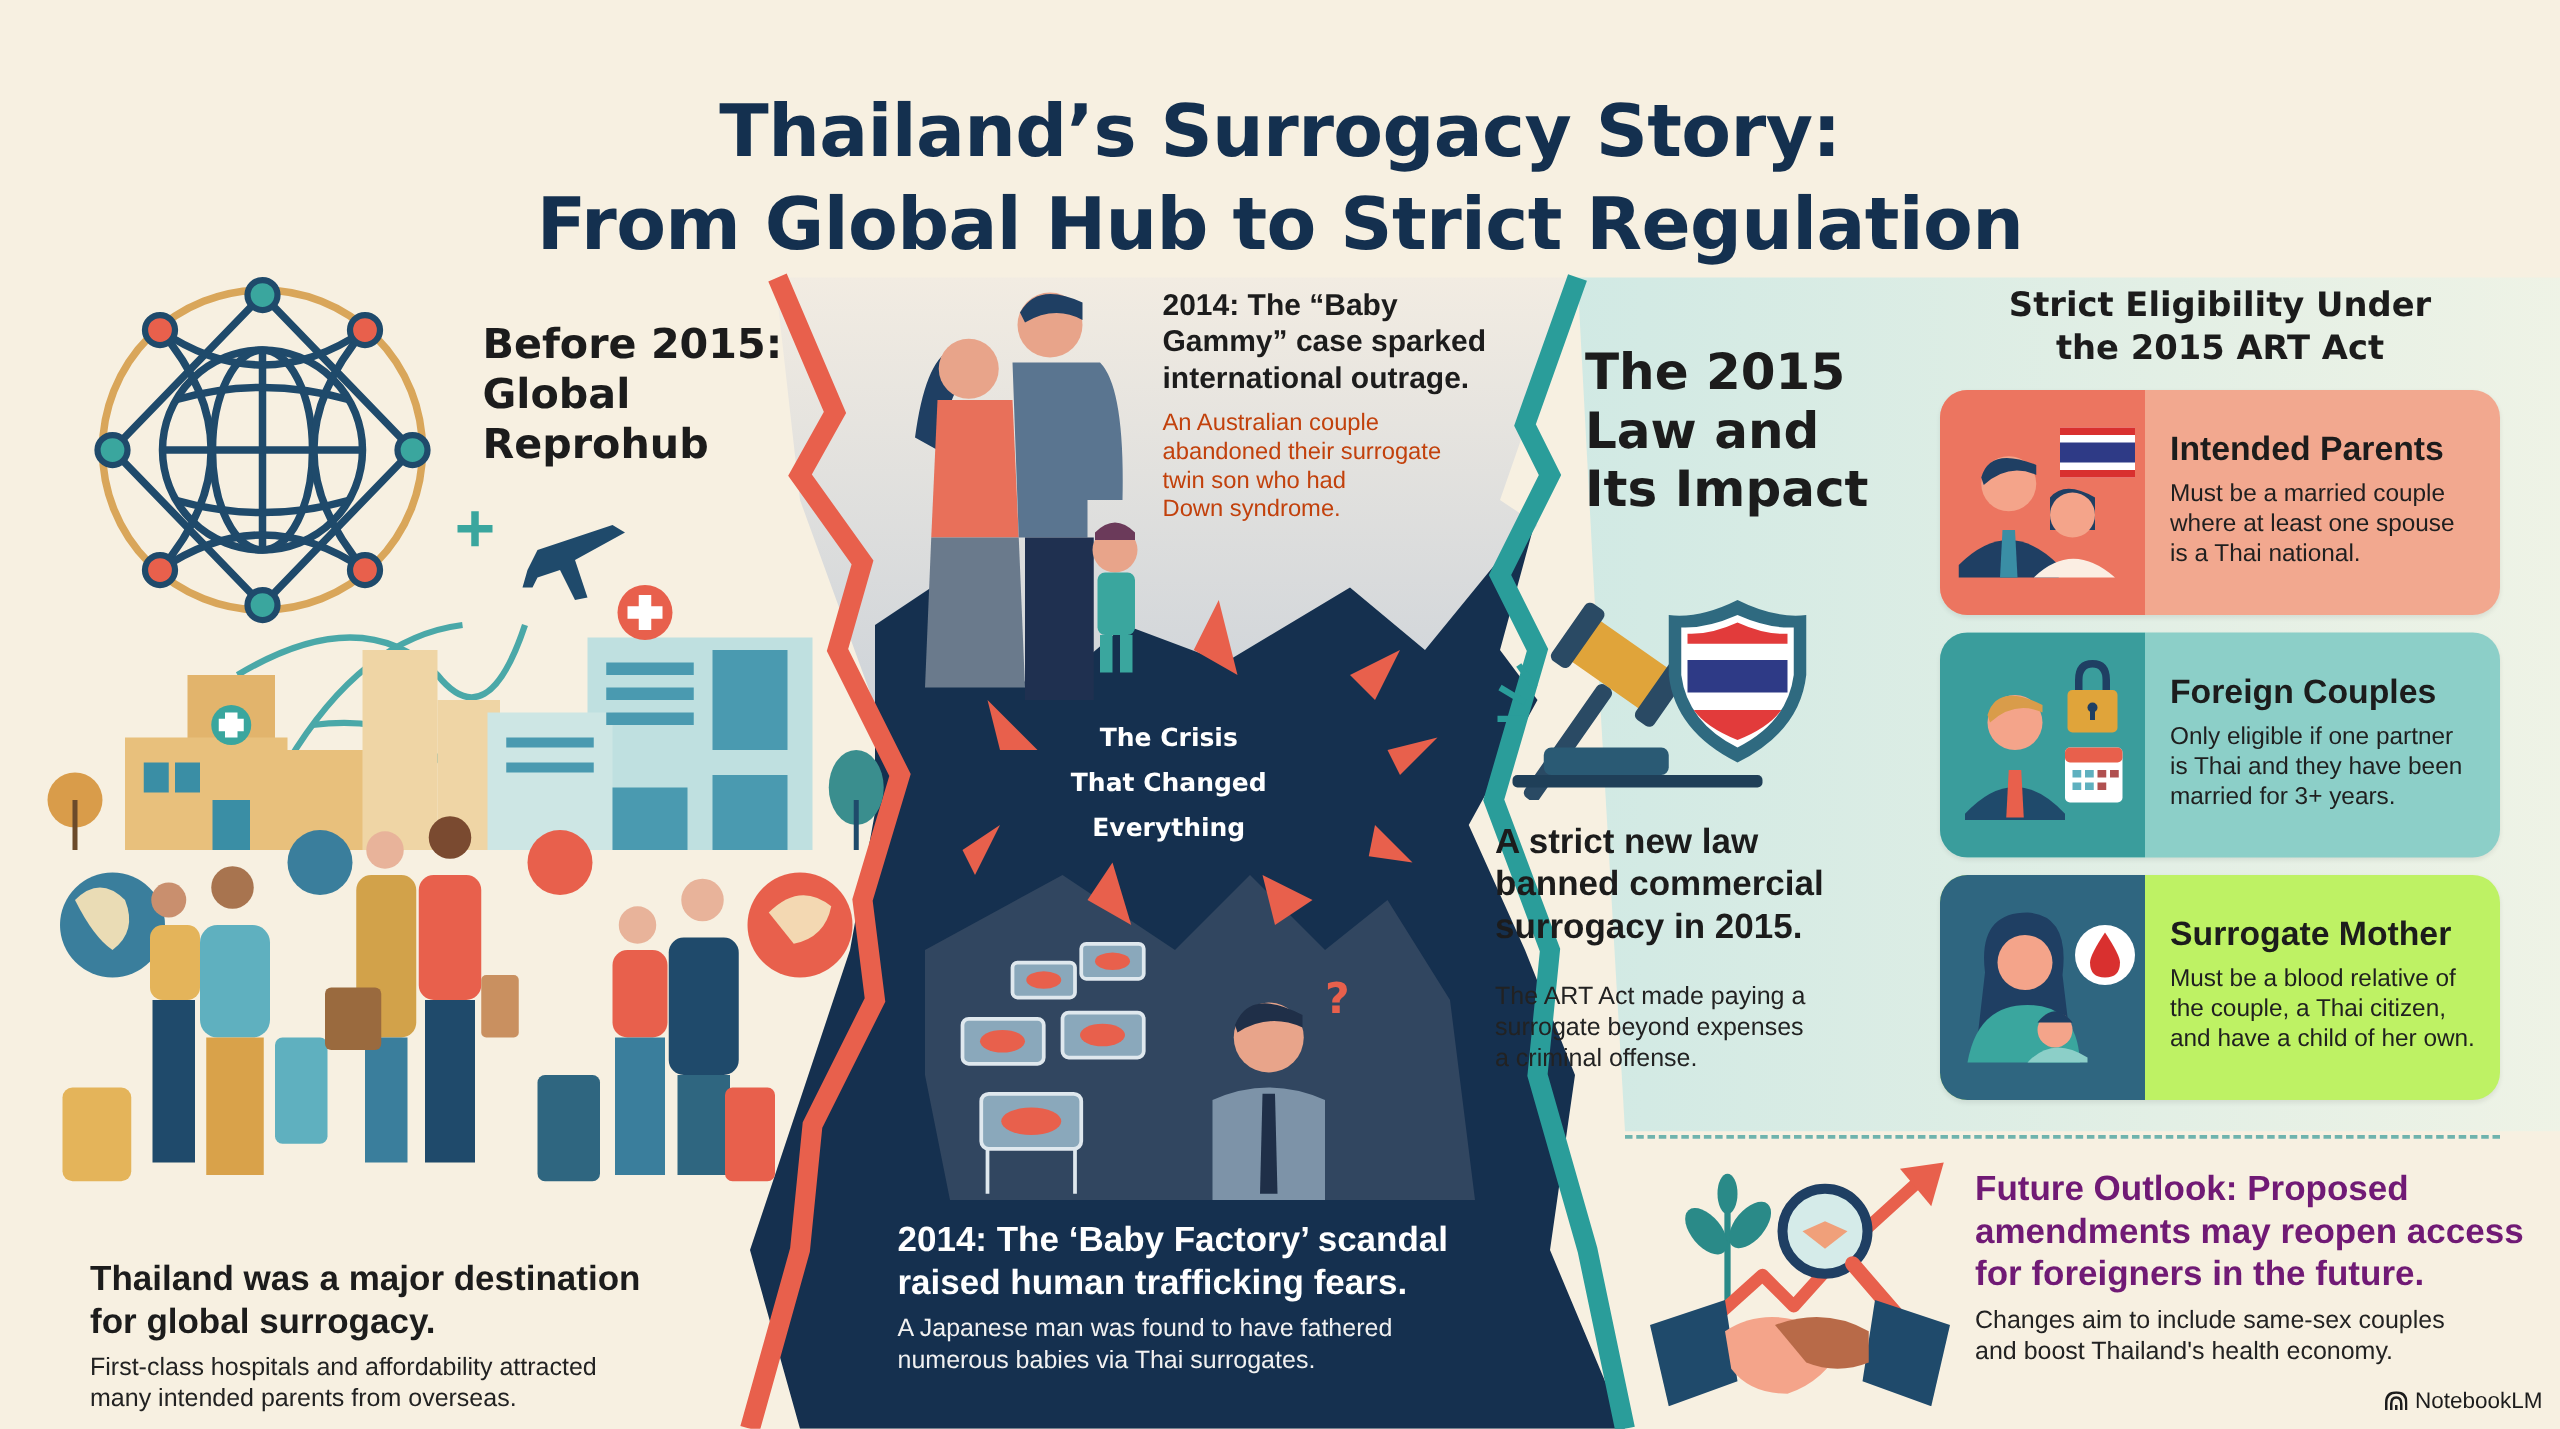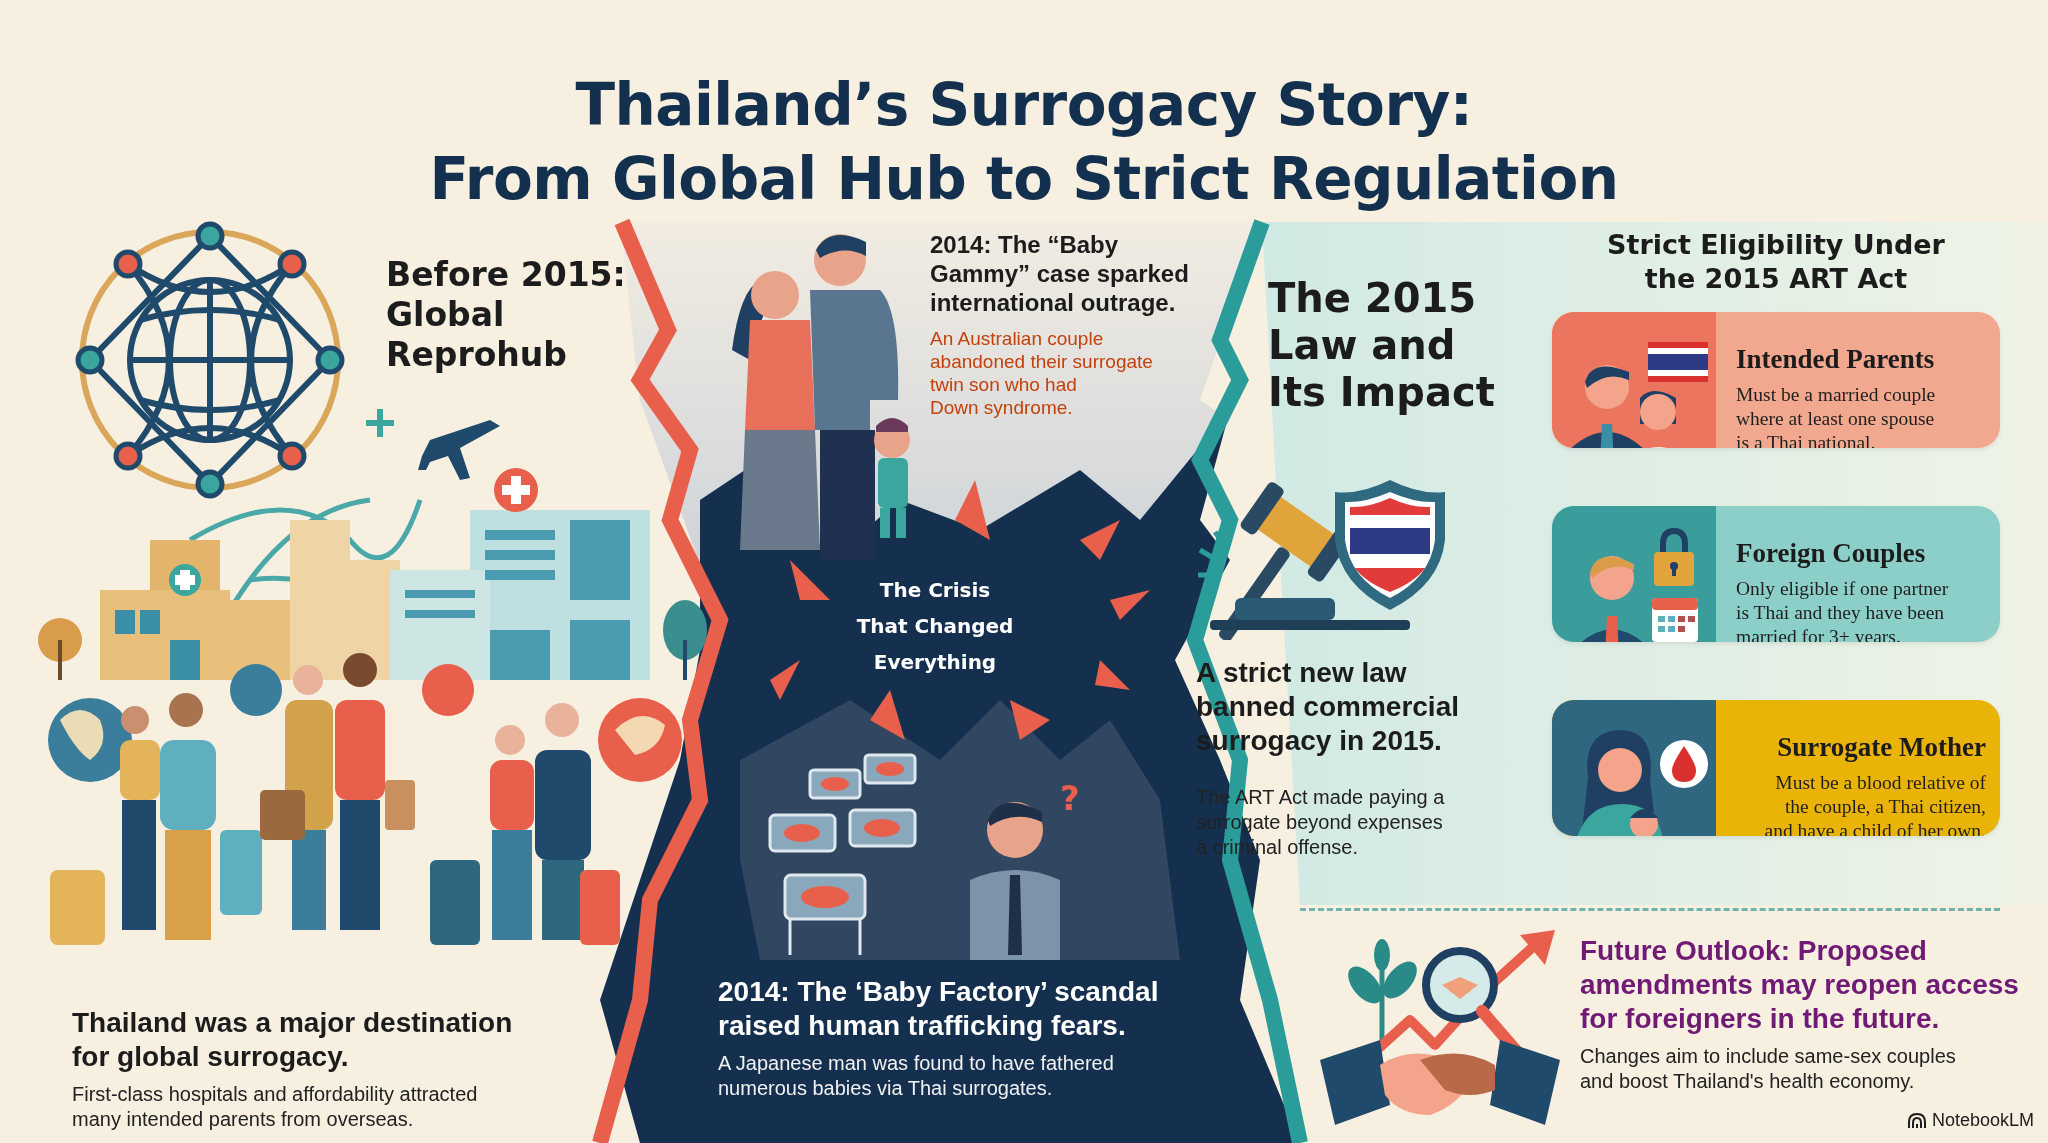--- a/index.html
+++ b/index.html
@@ -4,21 +4,21 @@
 <style>
   * { box-sizing: border-box; margin: 0; padding: 0; }
   html, body { width: 2048px; height: 1143px; overflow: hidden; }
   body { background: #f7f0e1; font-family: "Liberation Sans", "DejaVu Sans", sans-serif; color: #1d1d1f; position: relative; }
   .abs { position: absolute; }
   .title { left: 0; width: 2048px; top: 68px; text-align: center; color: #14304f; font-family: "DejaVu Sans", sans-serif; font-weight: bold; font-size: 58px; line-height: 74px; letter-spacing: -0.5px; }
   .h-sec { font-family: "DejaVu Sans", sans-serif; font-weight: bold; color: #1c1c1c; }
   .bold { font-weight: bold; }
   .body-text { color: #222; }
   .bg-center { position: absolute; left: 0; top: 0; }
-  .card { position: absolute; left: 1552px; width: 448px; height: 136px; border-radius: 22px; overflow: hidden; box-shadow: 0 2px 4px rgba(0,0,0,0.08); font-family: Liberation Serif, serif; }
+  .card { position: absolute; left: 1552px; width: 448px; height: 180px; border-radius: 22px; overflow: hidden; box-shadow: 0 2px 4px rgba(0,0,0,0.08); }
   .card .icon-col { position: absolute; left: 0; top: 0; width: 164px; height: 100%; }
   .card .txt { position: absolute; left: 184px; top: 32px; right: 14px; }
   .card .ctitle { font-weight: bold; font-size: 27px; color: #1c1c1c; margin-bottom: 8px; }
   .card .cbody { font-size: 19.5px; line-height: 24px; color: #1f1f1f; }
   .dash { position: absolute; left: 1300px; top: 908px; width: 700px; border-top: 3px dashed #6fb3ad; }
 </style>
 </head>
 <body>
 
 <svg class="bg-center" width="2048" height="1143" viewBox="0 0 2048 1143">
@@ -383,21 +383,21 @@
   <div class="txt">
     <div class="ctitle">Foreign Couples</div>
     <div class="cbody">
       <div>Only eligible if one partner</div>
       <div>is Thai and they have been</div>
       <div>married for 3+ years.</div>
     </div>
   </div>
 </div>
 
-<div class="card" style="top:700px;background:#eab308;text-align:right;">
+<div class="card" style="top:700px;background:#bef264;">
   <div class="icon-col" style="background:#2f6680;">
     <svg width="164" height="176" viewBox="0 0 164 176">
       <path d="M36 78 Q30 30 70 30 Q104 32 98 80 L104 130 L30 130 Z" fill="#1f3f63"></path>
       <circle cx="68" cy="70" r="22" fill="#f4a48a"></circle>
       <path d="M22 150 Q30 104 70 104 Q110 104 112 150 Z" fill="#3aa69e"></path>
       <circle cx="92" cy="124" r="14" fill="#f4a48a"></circle>
       <path d="M78 118 Q92 100 106 118 Z" fill="#1f3f63"></path>
       <path d="M70 150 Q90 128 118 146 L118 150 Z" fill="#8ccfc8"></path>
       <circle cx="132" cy="64" r="24" fill="#fff"></circle>
       <path d="M132 46 Q144 64 144 70 Q144 82 132 82 Q120 82 120 70 Q120 64 132 46 Z" fill="#d9302f"></path>

